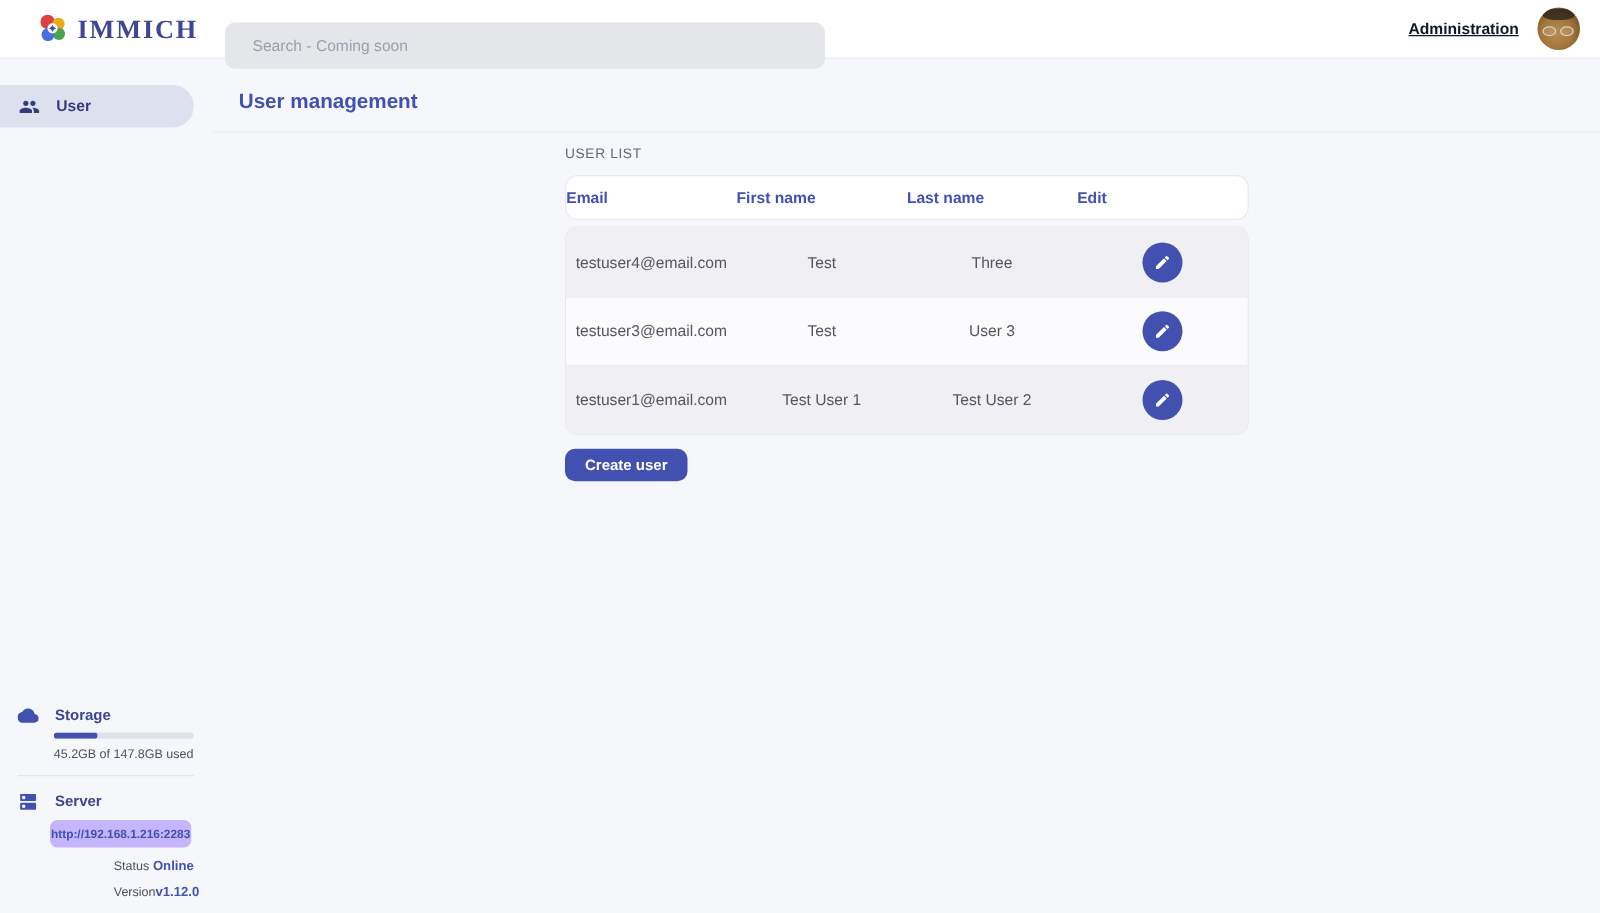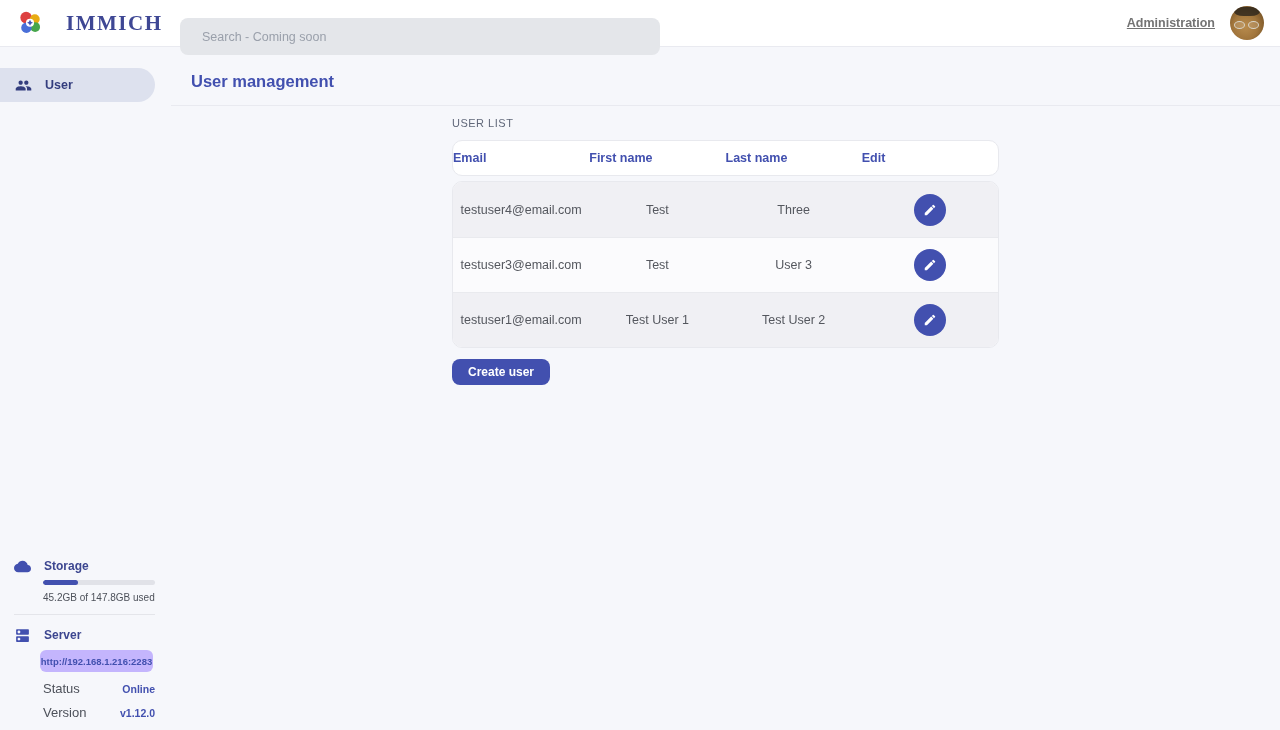--- a/index.html
+++ b/index.html
@@ -3,30 +3,30 @@
 <meta charset="utf-8">
 <style>
   * { margin:0; padding:0; box-sizing:border-box; }
   html,body { width:1280px; height:730px; overflow:hidden;
     font-family:"Liberation Sans","DejaVu Sans",sans-serif;
     background:#f6f7fb; color:#333; }
 
   
   .navbar { position:relative; height:47px; background:#ffffff;
     border-bottom:1px solid #e9eaf0; display:flex; align-items:center; }
-  .brand { display:flex; align-items:center; gap:22px; padding-left:16px; }
+  .brand { display:flex; align-items:center; gap:6px; padding-left:28px; }
   .brand-word { font-family:"Liberation Serif","DejaVu Serif",serif;
     font-size:21px; font-weight:600; letter-spacing:1.5px; color:#3e4794; }
   .searchbar { position:absolute; left:180px; top:18px; width:480px; height:37px;
     background:#e4e6ea; border:none; border-radius:8px; padding:0 12px 0 22px;
     font-size:12.5px; color:#555; outline:none; font-family:inherit; }
   .searchbar::placeholder { color:#9aa0ab; }
   .nav-right { margin-left:auto; display:flex; align-items:center; gap:15px;
     padding-right:16px; }
-  .admin-link { font-size:12.5px; font-weight:700; color:#737373;
+  .admin-link { font-size:12.5px; font-weight:700; color:#0f172a;
     text-decoration:underline; cursor:pointer; }
   .avatar { width:34px; height:34px; border-radius:50%; overflow:hidden;
     background:radial-gradient(circle at 45% 60%, #b98c4e 0%, #a2763c 45%, #6e4c22 85%, #3a2a14 100%);
     position:relative; cursor:pointer; }
   .avatar:before { content:""; position:absolute; left:4px; top:1px; width:26px; height:9px;
     background:#2b241c; border-radius:50% / 70%; opacity:.8; }
   .avatar .lens { position:absolute; top:15px; width:11px; height:8px;
     border:1.5px solid #d8d3c6; border-radius:50%; background:rgba(255,255,255,.12); }
   .avatar .lens.l { left:4px; } .avatar .lens.r { left:18px; }
 
@@ -47,21 +47,21 @@
     background:#e1e2e8; border-radius:3px; overflow:hidden; }
   .progress-fill { height:100%; background:#4250af; border-radius:3px; }
   .usage-text { margin:7px 0 0 43px; font-size:10px; color:#4d515a; }
   .side-divider { margin:11px 0 11px 14px; width:141px; border:none;
     border-top:1px solid #e4e5ea; }
   .url-badge { margin:6px 0 0 40px; width:113px; height:22px; background:#c4b5fd;
     border-radius:6px; display:flex; align-items:center; justify-content:center;
     font-size:9.5px; font-weight:700; color:#4250af; }
   .kv { margin:9px 0 0 43px; width:112px; display:flex;
     justify-content:space-between; align-items:center; }
-  .kv .k { font-size:13px; color:#4d515a; }
+  .kv .k { font-size:10px; color:#4d515a;margin-left:48px; }
   .kv .v { font-size:10.5px; font-weight:700; color:#4250af; }
 
   
   .content { flex:1; }
   .page-header { height:59px; border-bottom:1px solid #e9eaf0;
     display:flex; align-items:center; padding:10px 0 0 20px; }
   .page-title { font-size:16.5px; font-weight:600; color:#4250af; }
   .content-body { padding:11px 0 0 281px; }
   .section-label { font-size:11px; letter-spacing:.5px; color:#61687a;
     margin-bottom:11px; font-weight:400; }

